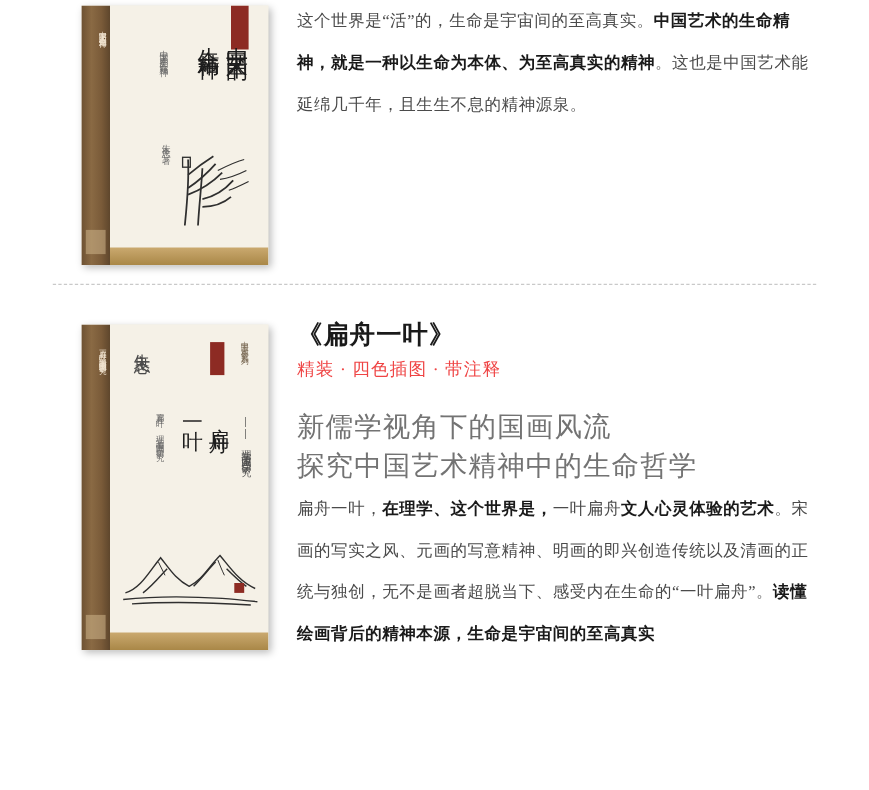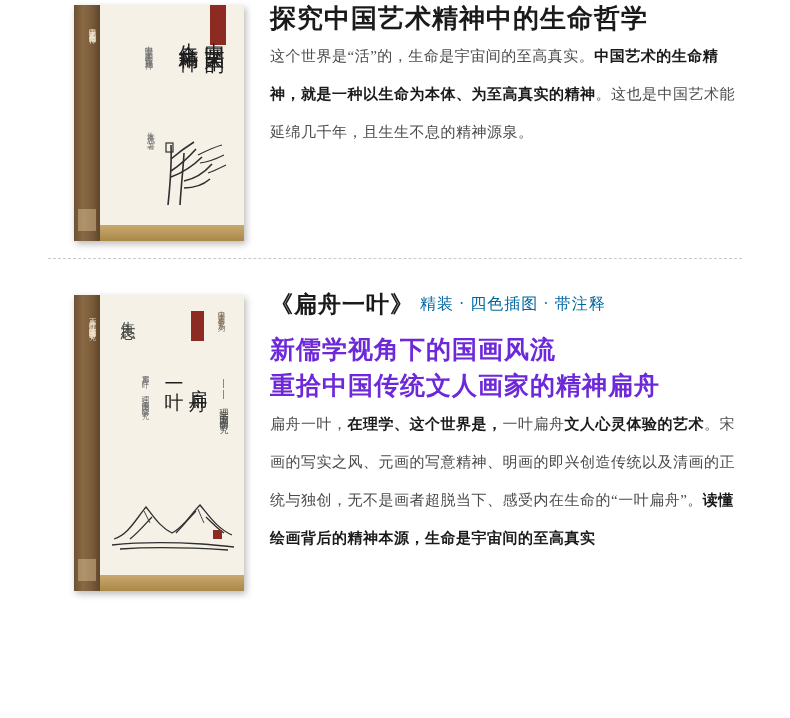--- a/index.html
+++ b/index.html
@@ -247,43 +247,44 @@
   }
   .body b {
     color: #1a1a1a;
     font-weight: bold;
   }
 
   .meta {
     font-family: "Liberation Serif", serif;
     margin: 0;
     display: flex;
-    align-items: center;
+    align-items: flex-start;
     gap: 6px;
+    flex-direction: column;
   }
   .meta .title {
     font-size: 23px;
     font-weight: bold;
     color: #1a1a1a;
     letter-spacing: 1px;
   }
   .meta .tags {
     font-size: 16px;
-    color: #0369a1;
+    color: #ef4444;
     letter-spacing: 1px;
   }
 
   .headline-2line {
     font-family: "Liberation Serif", serif;
-    font-weight: bold;
+    font-weight: normal;
     font-size: 25px;
     line-height: 36px;
-    color: #6d28d9;
-    letter-spacing: 1px;
-    margin: 12px 0 0 0;
+    color: #737373;
+    letter-spacing: 1px;
+    margin: 24px 0 0 0;
   }
 
   
   .divider {
     margin: 0 48px;
     border: 0;
     border-top: 1px dashed #c9c9c9;
     height: 0;
   }
   .sec-gap { height: 30px; }
@@ -321,21 +322,20 @@
               <path d="M70 40 C76 38 82 35 88 32"></path>
             </g>
             <rect x="28" y="10" width="7" height="9" fill="none" stroke="#2f2f2f" stroke-width="1.2"></rect>
           </svg>
         </div>
         <div class="bottom-band"></div>
       </div>
     </div>
 
     <div class="text-col">
-      <h2 class="headline">探究中国艺术精神中的生命哲学</h2>
       <p class="body">
         <span>这个世界是“活”的，生命是宇宙间的至高真实。</span><b>中国艺术的生命精神，就是一种以生命为本体、为至高真实的精神</b><span>。这也是中国艺术能延绵几千年，且生生不息的精神源泉。</span>
       </p>
     </div>
   </div>
 
   <hr class="divider">
   <div class="sec-gap"></div>
 
   <div class="section sec2">
@@ -372,21 +372,21 @@
       </div>
     </div>
 
     <div class="text-col">
       <p class="meta">
         <span class="title">《扁舟一叶》</span>
         <span class="tags">精装 · 四色插图 · 带注释</span>
       </p>
       <h2 class="headline-2line">
         <span>新儒学视角下的国画风流</span><br>
-        <span>重拾中国传统文人画家的精神扁舟</span>
+        <span>探究中国艺术精神中的生命哲学</span>
       </h2>
       <p class="body">
         <span>扁舟一叶，</span><b>在理学、这个世界是，</b><span>一叶扁舟</span><b>文人心灵体验的艺术</b><span>。宋画的写实之风、元画的写意精神、明画的即兴创造传统以及清画的正统与独创，无不是画者超脱当下、感受内在生命的“一叶扁舟”。</span><b>读懂绘画背后的精神本源，生命是宇宙间的至高真实</b>
       </p>
     </div>
   </div>
 
 </div>
 
 </body></html>

